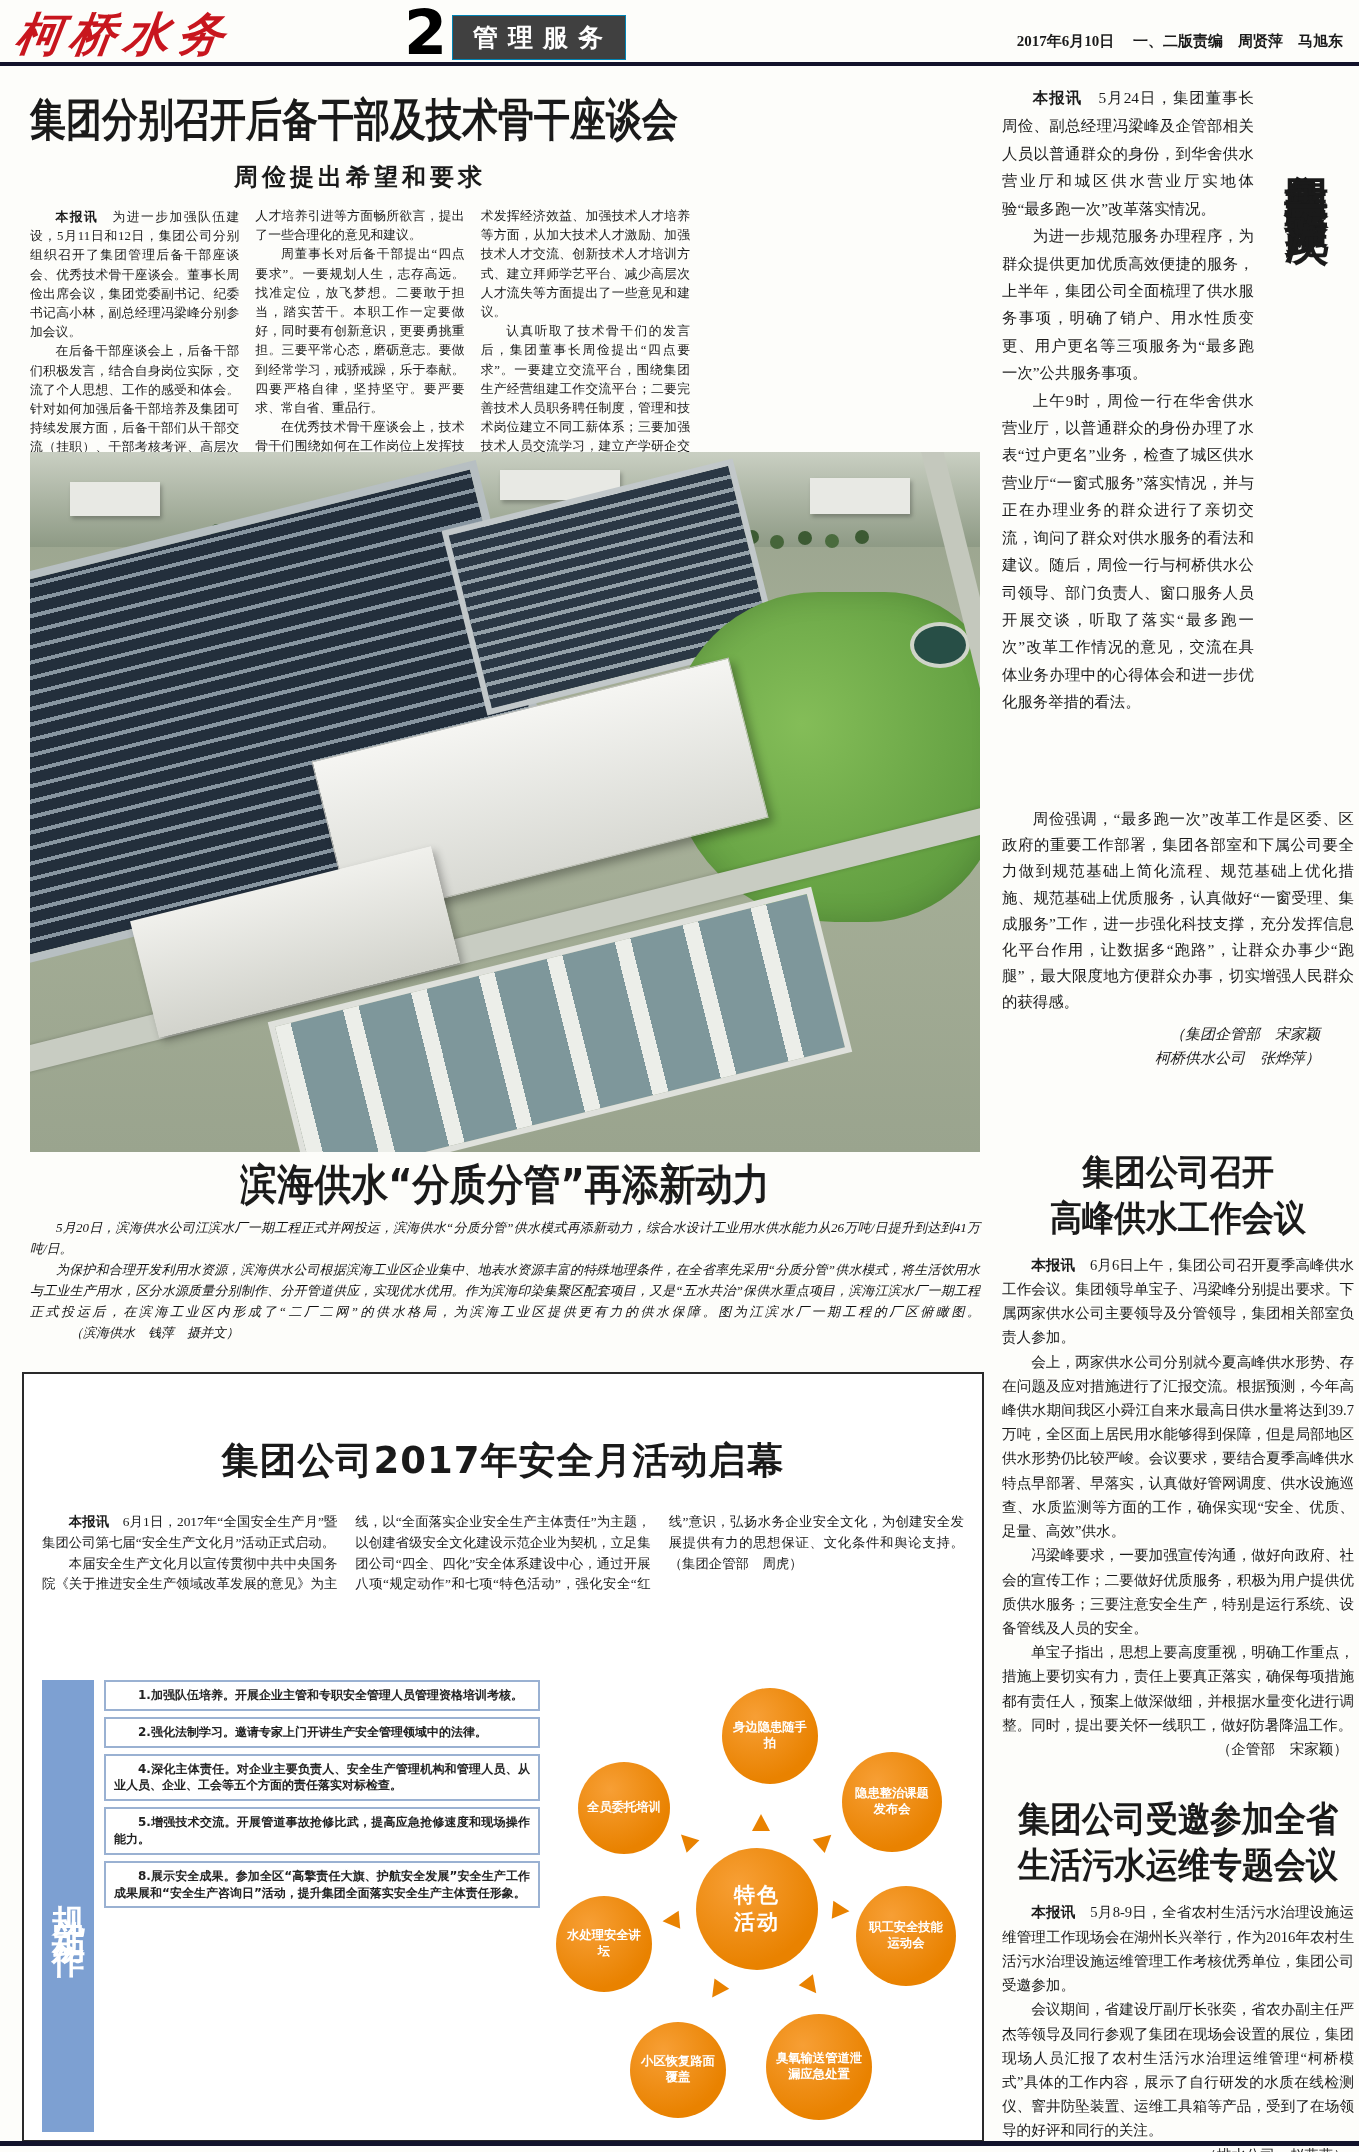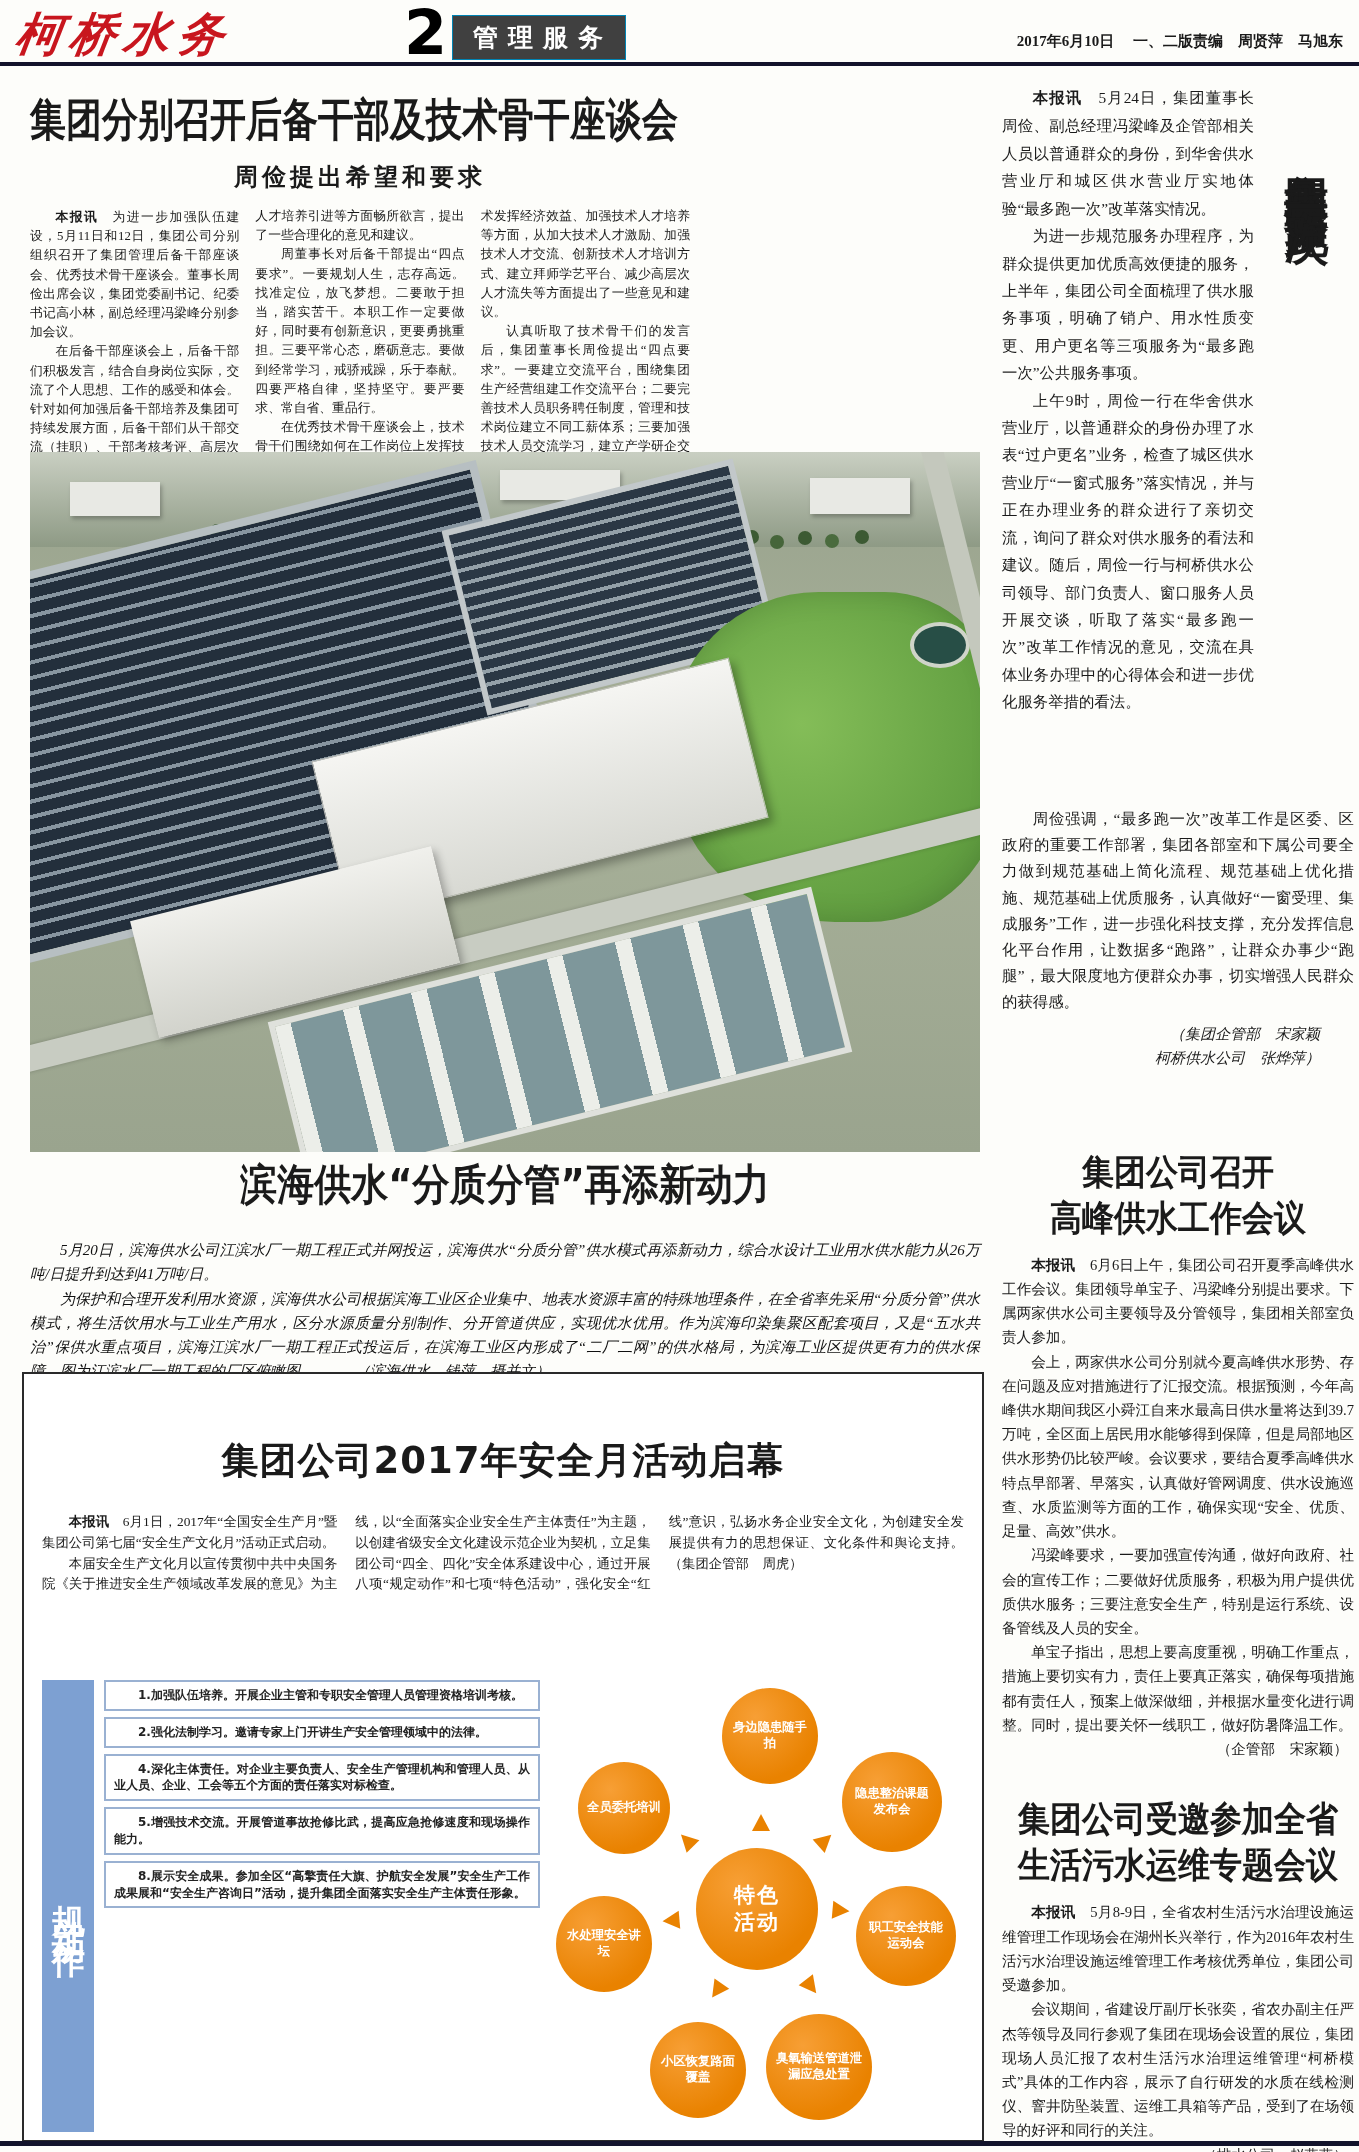--- a/index.html
+++ b/index.html
@@ -78,21 +78,21 @@
     background:#274e46; border:4px solid #cfd4c9; }
   .ph-road{ position:absolute; left:-30px; top:470px; width:1050px; height:26px;
     transform:rotate(-14deg); background:#c8ccc2; box-shadow:0 0 4px rgba(0,0,0,.2); }
   .ph-road2{ position:absolute; left:600px; top:180px; width:700px; height:22px;
     transform:rotate(76deg); background:#c4c8bd; }
 
   
   .photo-story{ position:absolute; left:30px; top:1160px; width:950px; }
   .photo-story h3{ text-align:center; font-size:37px; font-weight:900;
     font-family:"DejaVu Sans",sans-serif; transform:scaleY(1.15); }
-  .photo-story .cap{ margin-top:28px; font-size:15px; line-height:1.62; text-align:justify;
+  .photo-story .cap{ margin-top:7px; font-size:13px; line-height:1.62; text-align:justify;
     font-style:italic; color:#101010;font-family:Liberation Serif, serif; }
   .photo-story .cap p{ text-indent:2em; }
   .cap-byline{ margin-left:40px; white-space:nowrap; }
 
   
   .safety-box{ position:absolute; left:22px; top:1372px; width:962px; height:770px;
     border:2px solid #2a2a2a; padding:0 18px; background:#fff; }
   .safety-box h3{ margin-top:62px; text-align:center; font-size:37px; font-weight:900;
     font-family:"DejaVu Sans",sans-serif; letter-spacing:1px; }
   .safety-cols{ margin-top:26px; column-count:3; column-gap:18px; height:152px;
@@ -112,21 +112,21 @@
     justify-content:center; text-align:center; font-weight:700; padding:8px; line-height:1.3;
     font-family:"DejaVu Sans",sans-serif;
     background:radial-gradient(circle at 35% 30%,#f79f35,#e98200 70%); }
   .c-center{ left:146px; top:168px; width:122px; height:122px; font-size:21px; letter-spacing:2px;
     padding:0 28px; }
   .sat{ font-size:12.3px; }
   .s0{ left:172px; top:8px;   width:96px;  height:96px; }
   .s1{ left:292px; top:72px;  width:100px; height:100px; }
   .s2{ left:306px; top:206px; width:100px; height:100px; }
   .s3{ left:216px; top:334px; width:106px; height:106px; }
-  .s4{ left:100px;  top:342px; width:96px;  height:96px; }
+  .s4{ left:80px;  top:342px; width:96px;  height:96px; }
   .s5{ left:6px;   top:216px; width:96px;  height:96px; }
   .s6{ left:28px;  top:82px;  width:92px;  height:92px; }
   .arrow{ position:absolute; width:0; height:0;
     border-left:9px solid transparent; border-right:9px solid transparent;
     border-bottom:17px solid #e98200; }
   .a0{ left:202px; top:134px; transform:rotate(0deg); }
   .a1{ left:266px; top:152px; transform:rotate(48deg); }
   .a2{ left:282px; top:222px; transform:rotate(95deg); }
   .a3{ left:252px; top:298px; transform:rotate(142deg); }
   .a4{ left:158px; top:302px; transform:rotate(215deg); }

